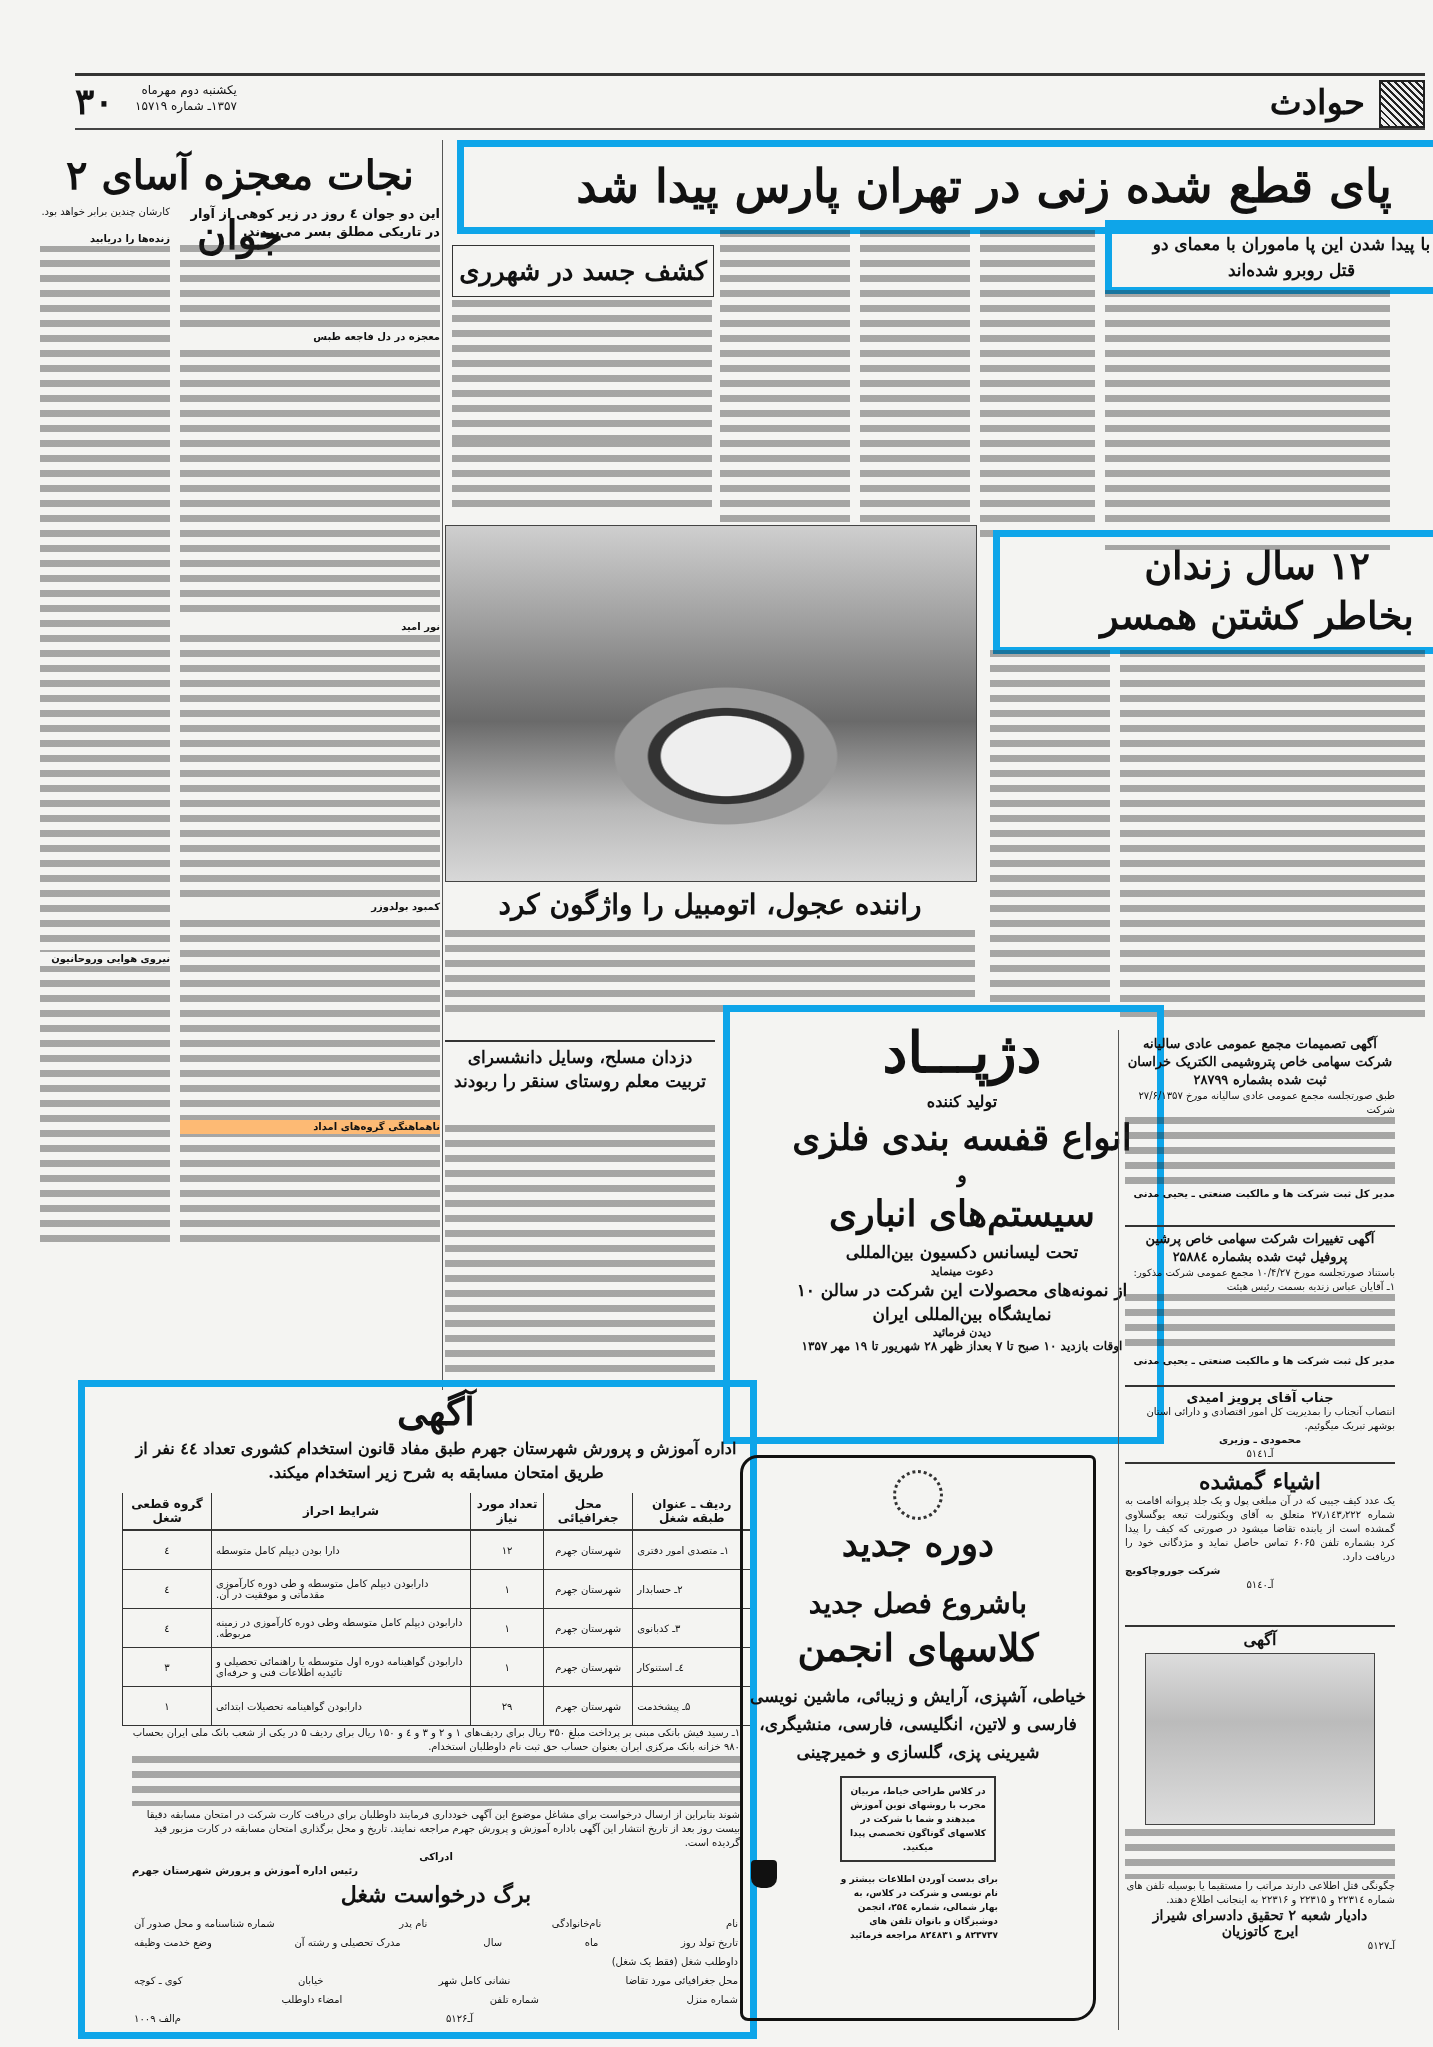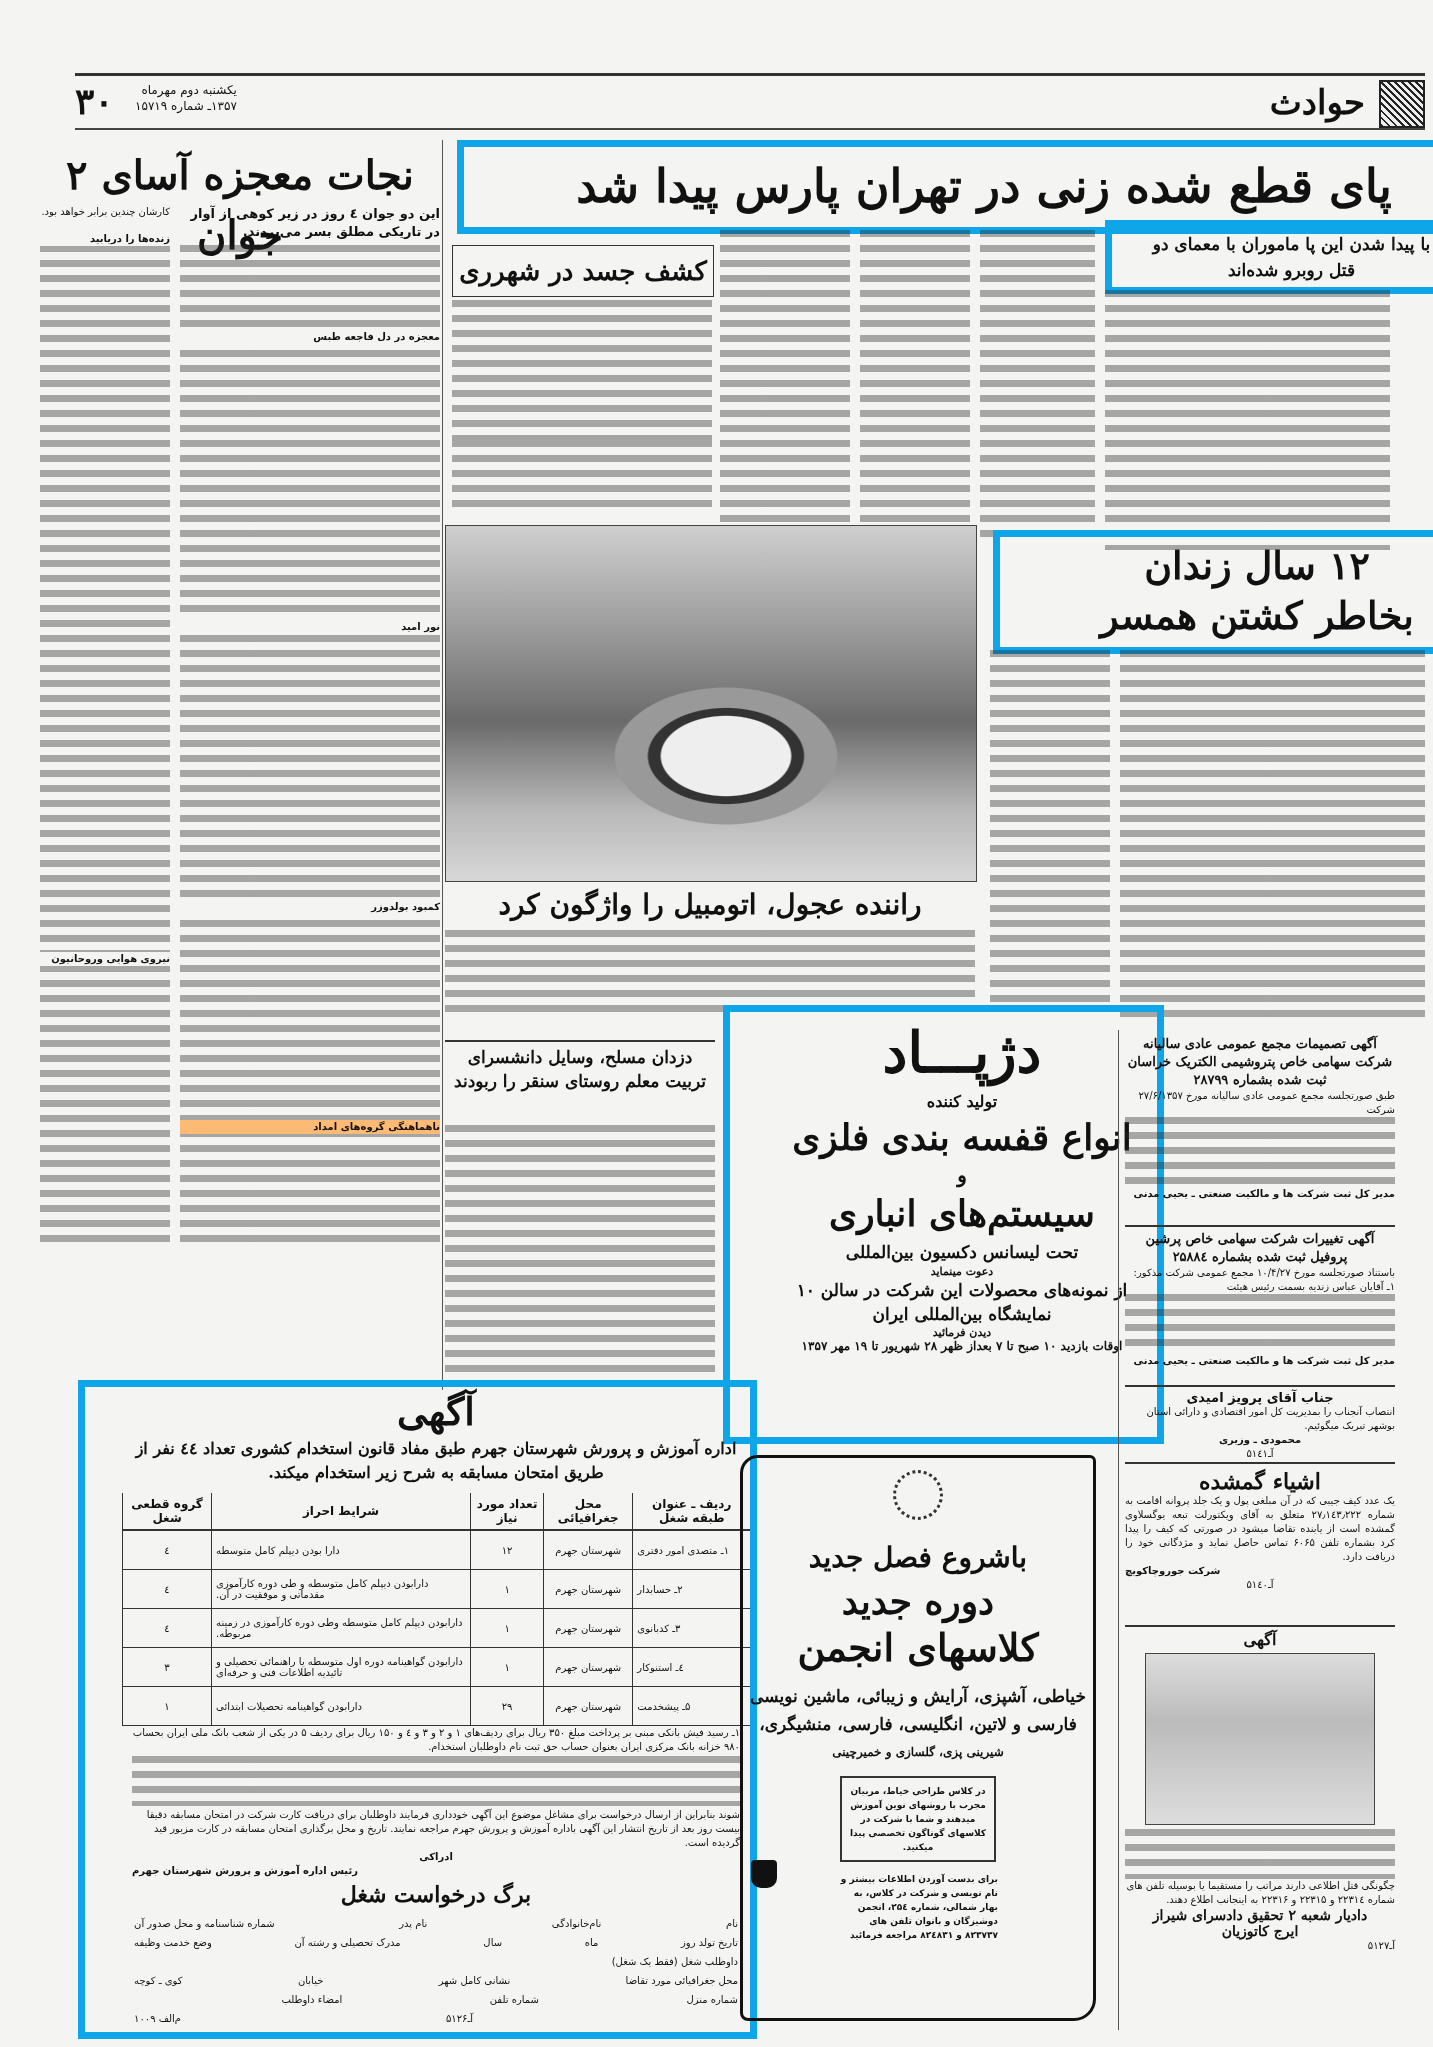--- a/index.html
+++ b/index.html
@@ -237,22 +237,22 @@
   </div>
   <div class="form-row">
     <span></span>
     <span>آـ۵۱۲۶</span>
     <span>م‌الف ۱۰۰۹</span>
   </div>
 </div>
 
 <div class="abs wavy" style="left:740px;top:1455px;width:350px;height:560px;">
   <div style="width:44px;height:44px;margin:12px auto 0;border-radius:50%;border:3px dotted #333;"></div>
+  <div class="headline" style="font-size:36px;line-height:46px;">دوره جدید</div>
   <div class="headline" style="font-size:28px;line-height:40px;margin-top:18px;">باشروع فصل جدید</div>
-  <div class="headline" style="font-size:36px;line-height:46px;">دوره جدید</div>
   <div class="headline" style="font-size:38px;line-height:48px;">کلاسهای انجمن</div>
   <div class="headline" style="font-size:17px;line-height:28px;margin-top:10px;">خیاطی، آشپزی، آرایش و زیبائی، ماشین نویسی</div>
   <div class="headline" style="font-size:17px;line-height:28px;">فارسی و لاتین، انگلیسی، فارسی، منشیگری،</div>
-  <div class="headline" style="font-size:12px;line-height:28px;">شیرینی پزی، گلسازی و خمیرچینی</div>
+  <div class="headline" style="font-size:17px;line-height:28px;">شیرینی پزی، گلسازی و خمیرچینی</div>
   <div class="note" style="width:140px;margin:10px auto 0;">در کلاس طراحی خیاط، مربیان مجرب با روشهای نوین آموزش میدهند و شما با شرکت در کلاسهای گوناگون تخصصی پیدا میکنید.</div>
   <div class="small" style="width:160px;margin:10px auto 0;font-weight:bold;font-size:9px;">برای بدست آوردن اطلاعات بیشتر و نام نویسی و شرکت در کلاس، به بهار شمالی، شماره ۲۵٤، انجمن دوشیزگان و بانوان تلفن های ۸۲۳۷۳۷ و ۸۲٤۸۳۱ مراجعه فرمائید</div>
   <div class="abs" style="left:8px;bottom:130px;width:26px;height:28px;background:#111;border-radius:4px 4px 10px 10px;"></div>
 </div>
 
 </body></html>

